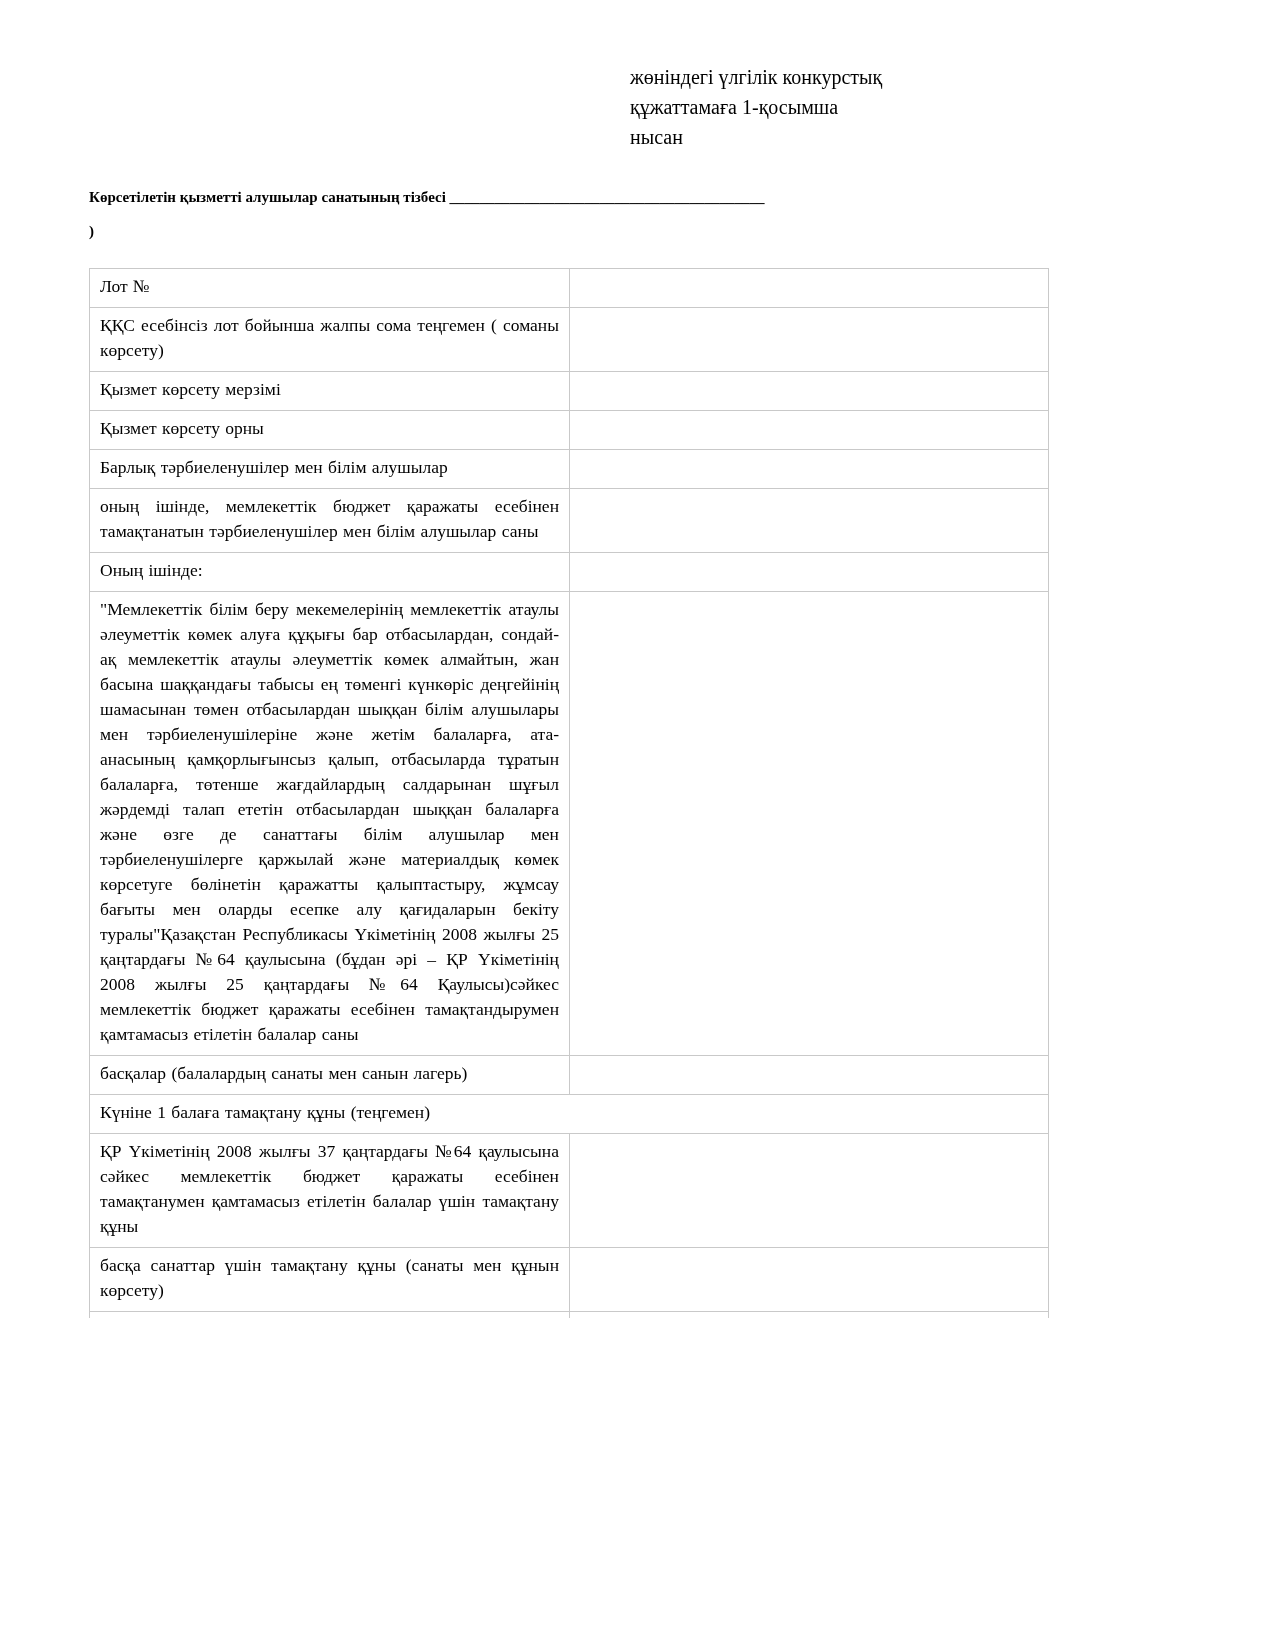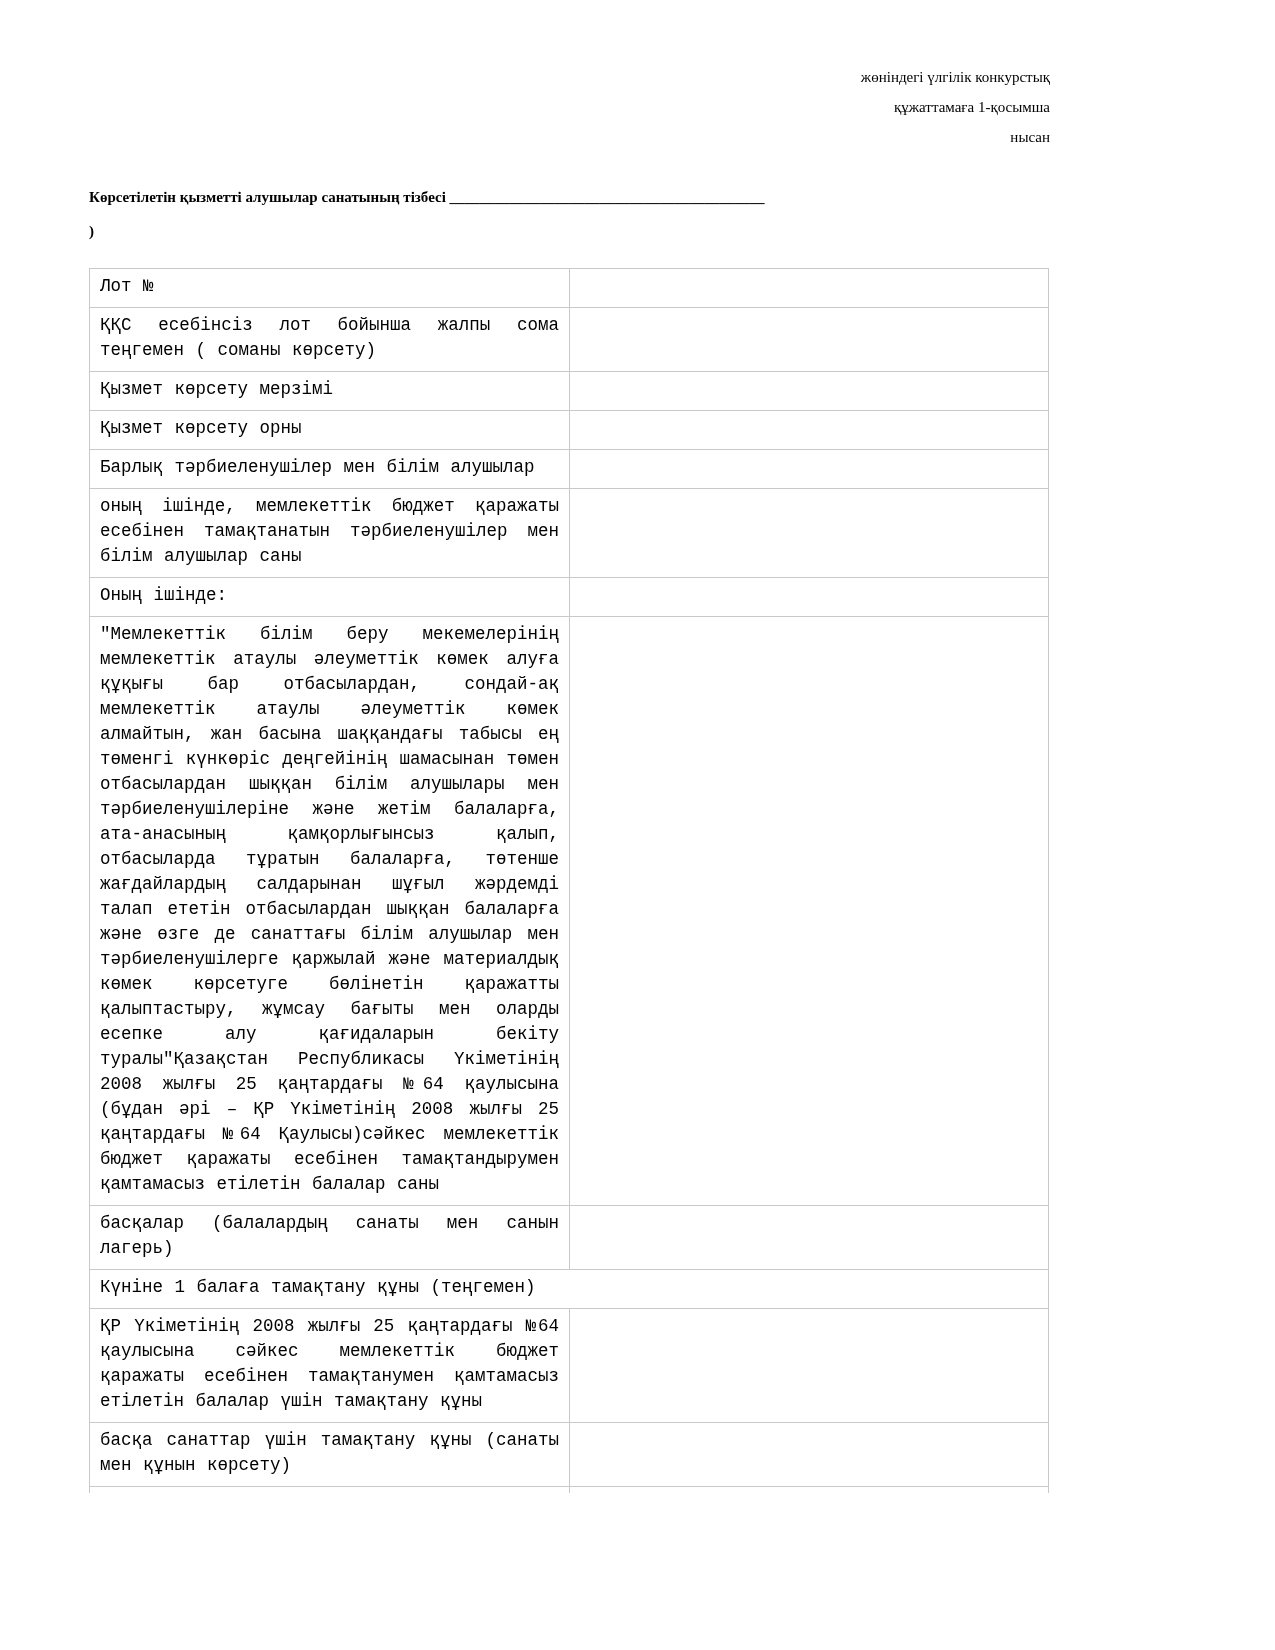--- a/index.html
+++ b/index.html
@@ -2,41 +2,40 @@
 <html><head>
 <meta charset="utf-8">
 <style>
   html,body{margin:0;padding:0;background:#ffffff;}
   .page{
     width:1275px;height:1650px;position:relative;overflow:hidden;
     background:#ffffff;color:#000000;
     font-family:"Liberation Serif", "DejaVu Serif", serif;
   }
   .header-right{
-    margin:62px 0 0 630px;width:420px;text-align:right;
-    font-size:15px;line-height:30px;
+    margin:62px 0 0 630px;width:420px;text-align:left;
+    font-size:20px;line-height:30px;
   }
   .doc-title{
     margin:28px 60px 0 89px;
     font-weight:bold;font-size:15px;line-height:34px;
   }
   .doc-title .title-line{white-space:nowrap;}
   table.form-table{
     border-collapse:collapse;table-layout:fixed;
     width:959px;margin:20px 0 0 89px;
   }
   col.c-label{width:480px;}
   col.c-value{width:479px;}
   td{
     border:1px solid #c9c9c9;
     padding:5px 10px 8px 10px;
     font-size:17.5px;line-height:25px;
     vertical-align:top;text-align:justify;
     word-spacing:1px;
-    font-family:Liberation Mono, monospace;
   }
   td.value-cell{text-align:left;}
   tr.partial-row td{
     border-bottom:none;height:6px;padding-top:0;padding-bottom:0;
   }
 </style>
 </head>
 <body>
 
 <div class="page">
@@ -91,21 +90,21 @@
           <td class="value-cell"></td>
         </tr>
         <tr>
           <td class="label-cell">басқалар (балалардың санаты мен санын лагерь)</td>
           <td class="value-cell"></td>
         </tr>
         <tr>
           <td class="label-cell" colspan="2">Күніне 1 балаға тамақтану құны (теңгемен)</td>
         </tr>
         <tr>
-          <td class="label-cell">ҚР Үкіметінің 2008 жылғы 25 қаңтардағы №64 қаулысына сәйкес мемлекеттік бюджет қаражаты есебінен тамақтанумен қамтамасыз етілетін балалар үшін тамақтану құны</td>
+          <td class="label-cell">ҚР Үкіметінің 2008 жылғы 37 қаңтардағы №64 қаулысына сәйкес мемлекеттік бюджет қаражаты есебінен тамақтанумен қамтамасыз етілетін балалар үшін тамақтану құны</td>
           <td class="value-cell"></td>
         </tr>
         <tr>
           <td class="label-cell">басқа санаттар үшін тамақтану құны (санаты мен құнын көрсету)</td>
           <td class="value-cell"></td>
         </tr>
         <tr class="partial-row">
           <td class="label-cell"></td>
           <td class="value-cell"></td>
         </tr>

